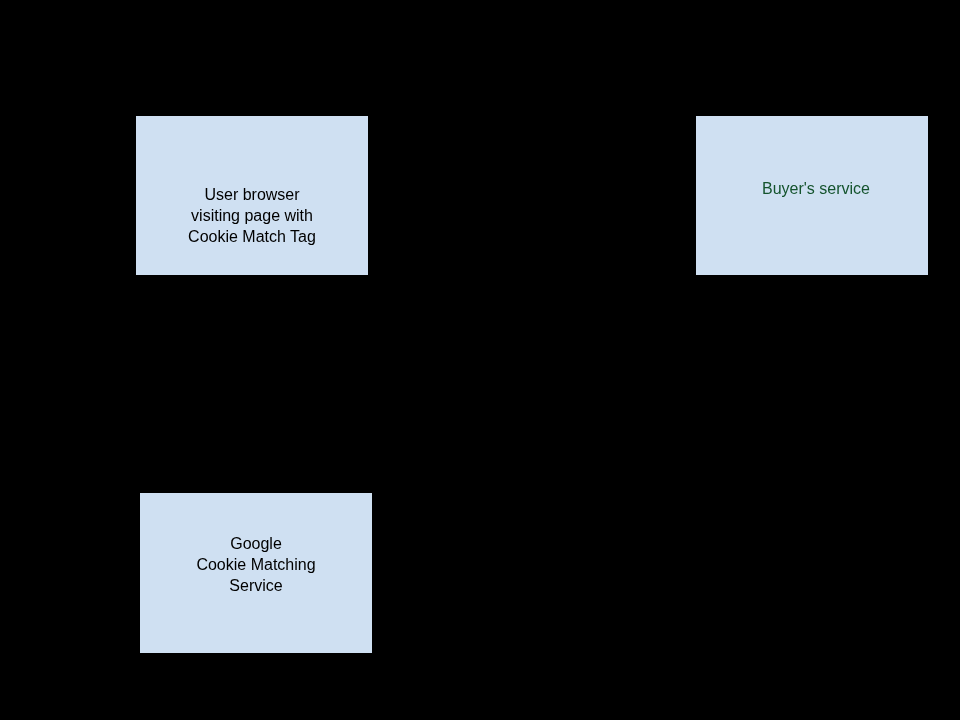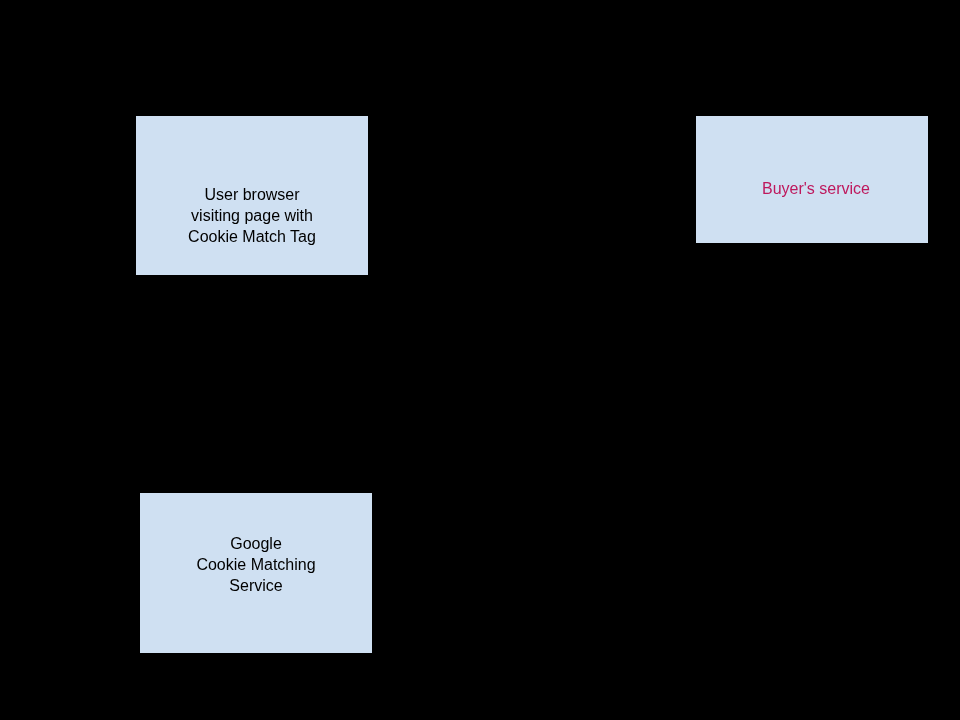--- a/index.html
+++ b/index.html
@@ -78,21 +78,21 @@
 <body style="background: rgb(0, 0, 0);">
 
 <div id="canvas" style="width: 960px; height: 720px; background: rgb(0, 0, 0);">
 
   <div class="node" id="node-user-browser" style="left: 136px; top: 116px; width: 232px; height: 159px; background: rgb(207, 224, 242); color: rgb(0, 0, 0);">
     <span class="node-label">User browser
 visiting page with
 Cookie Match Tag</span>
   </div>
 
-  <div class="node" id="node-buyers-service" style="left: 696px; top: 116px; width: 232px; height: 127px; background: rgb(207, 224, 242); color: #be185d; padding-left: 8px;">
+  <div class="node" id="node-buyers-service" style="left: 696px; top: 116px; width: 232px; height: 159px; background: rgb(207, 224, 242); color: #14532d; padding-left: 8px;">
     <span class="node-label">Buyer's service</span>
   </div>
 
   <div class="node" id="node-google-cms" style="left: 140px; top: 493px; width: 232px; height: 160px; background: rgb(207, 224, 242); color: #000000;">
     <span class="node-label">Google
 Cookie Matching
 Service</span>
   </div>
 
 </div>

